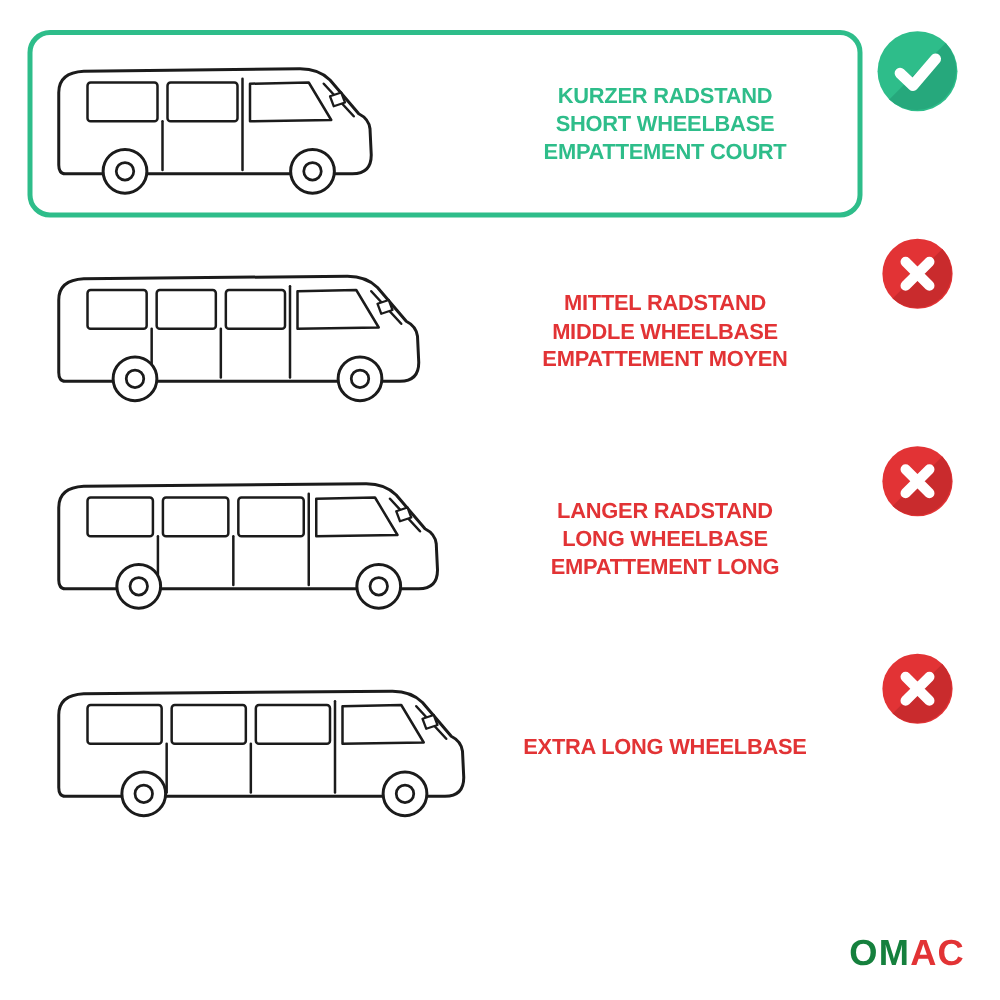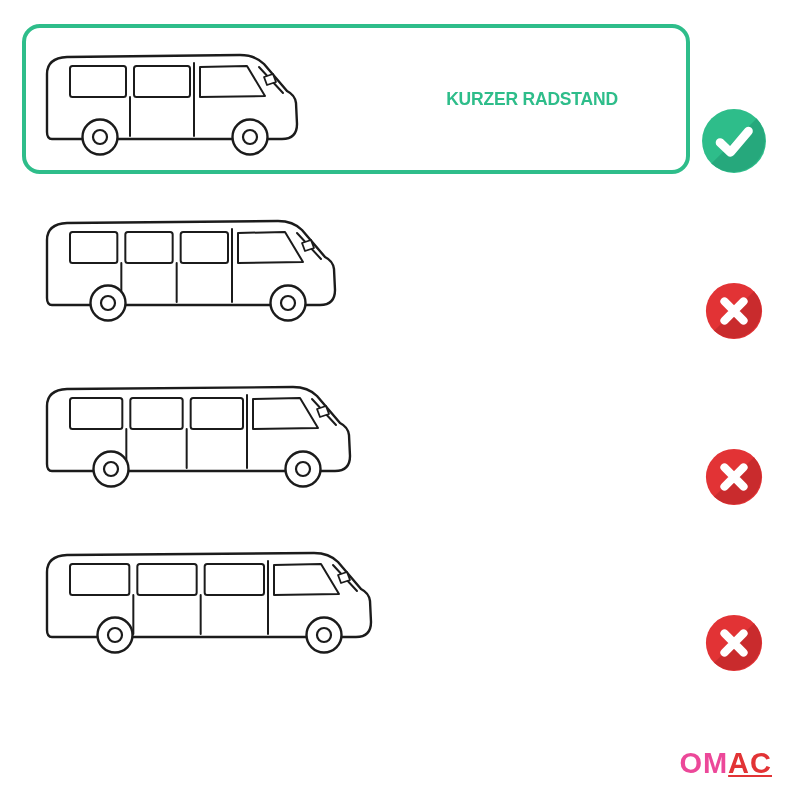--- a/index.html
+++ b/index.html
@@ -14,21 +14,21 @@
   body{
     width:800px;height:800px;background:#ffffff;
     font-family:"Liberation Sans", sans-serif;
     overflow:hidden;
   }
   .page{
     position:relative;width:800px;height:800px;
     padding:24px 22px 0 22px;
   }
   .row{
-    display:flex;align-items:flex-end;margin-bottom:16px;
+    display:flex;align-items:flex-start;margin-bottom:16px;
   }
   .option-box{
     flex:1;display:flex;align-items:center;
     border:4px solid transparent;border-radius:18px;
     padding:10px 8px;min-height:150px;
   }
   .row.selected .option-box{border-color:var(--green);}
   .van{
     width:352px;display:flex;align-items:center;justify-content:flex-start;
     padding-left:6px;
@@ -41,22 +41,22 @@
   }
   .row.selected .labels{color:var(--green);}
   .status{
     width:88px;display:flex;align-items:center;justify-content:center;
     flex:0 0 88px;
   }
   .logo{
     position:absolute;right:28px;bottom:20px;
     font-size:29px;font-weight:700;letter-spacing:1px;
   }
-  .logo .om{color:#ec4899;}
-  .logo .ac{color:var(--red);text-decoration:underline;}
+  .logo .om{color:#15803d;}
+  .logo .ac{color:var(--red);}
 </style>
 </head>
 <body>
 
 <div class="page">
 
   <div class="row selected">
     <div class="option-box">
       <div class="van">
           <svg width="262" height="118" viewBox="0 0 262 118" stroke-linecap="round" stroke-linejoin="round">
@@ -69,20 +69,22 @@
             <rect x="94" y="26" width="56" height="31" rx="2.5" stroke="#1B1B1B" fill="#fff" stroke-width="2"></rect>
             <line x1="90" y1="57" x2="90" y2="96" stroke="#1B1B1B" stroke-width="2"></line>
             <circle cx="60" cy="97" r="17.5" stroke="#1B1B1B" fill="#fff" stroke-width="2.4"></circle>
             <circle cx="60" cy="97" r="7" stroke="#1B1B1B" fill="#fff" stroke-width="2.2"></circle>
             <circle cx="210" cy="97" r="17.5" stroke="#1B1B1B" fill="#fff" stroke-width="2.4"></circle>
             <circle cx="210" cy="97" r="7" stroke="#1B1B1B" fill="#fff" stroke-width="2.2"></circle>
           </svg>
         </div>
       <div class="labels">
         <div>KURZER RADSTAND</div>
+        <div>SHORT WHEELBASE</div>
+        <div>EMPATTEMENT COURT</div>
       </div>
     </div>
     <div class="status">
         <svg width="66" height="66" viewBox="0 0 64 64">
           <circle cx="32" cy="32" r="31" fill="#2EBD8A"></circle>
           <path d="M53.9 10.1 A31 31 0 0 1 10.1 53.9 Z" fill="#26A87C"></path>
           <path d="M18.5 33.5 L28.5 43 L46 22.5" stroke="#fff" stroke-width="8.5" fill="none" stroke-linecap="round" stroke-linejoin="round"></path>
         </svg>
       </div>
   </div>
@@ -100,20 +102,25 @@
             <rect x="85.33333333333334" y="26" width="47.333333333333336" height="31" rx="2.5" stroke="#1B1B1B" fill="#fff" stroke-width="2"></rect>
             <line x1="81.33333333333334" y1="57" x2="81.33333333333334" y2="96" stroke="#1B1B1B" stroke-width="2"></line>
             <rect x="140.66666666666669" y="26" width="47.333333333333336" height="31" rx="2.5" stroke="#1B1B1B" fill="#fff" stroke-width="2"></rect>
             <line x1="136.66666666666669" y1="57" x2="136.66666666666669" y2="96" stroke="#1B1B1B" stroke-width="2"></line>
             <circle cx="68" cy="97" r="17.5" stroke="#1B1B1B" fill="#fff" stroke-width="2.4"></circle>
             <circle cx="68" cy="97" r="7" stroke="#1B1B1B" fill="#fff" stroke-width="2.2"></circle>
             <circle cx="248" cy="97" r="17.5" stroke="#1B1B1B" fill="#fff" stroke-width="2.4"></circle>
             <circle cx="248" cy="97" r="7" stroke="#1B1B1B" fill="#fff" stroke-width="2.2"></circle>
           </svg>
         </div>
+      <div class="labels">
+        <div>MITTEL RADSTAND</div>
+        <div>MIDDLE WHEELBASE</div>
+        <div>EMPATTEMENT MOYEN</div>
+      </div>
     </div>
     <div class="status">
         <svg width="58" height="58" viewBox="0 0 64 64">
           <circle cx="32" cy="32" r="31" fill="#E23335"></circle>
           <path d="M53.9 10.1 A31 31 0 0 1 10.1 53.9 Z" fill="#C92B2D"></path>
           <path d="M21.5 21.5 L42.5 42.5 M42.5 21.5 L21.5 42.5" stroke="#fff" stroke-width="9" fill="none" stroke-linecap="round"></path>
         </svg>
       </div>
   </div>
 
@@ -130,20 +137,25 @@
             <rect x="90.33333333333334" y="26" width="52.333333333333336" height="31" rx="2.5" stroke="#1B1B1B" fill="#fff" stroke-width="2"></rect>
             <line x1="86.33333333333334" y1="57" x2="86.33333333333334" y2="96" stroke="#1B1B1B" stroke-width="2"></line>
             <rect x="150.66666666666669" y="26" width="52.333333333333336" height="31" rx="2.5" stroke="#1B1B1B" fill="#fff" stroke-width="2"></rect>
             <line x1="146.66666666666669" y1="57" x2="146.66666666666669" y2="96" stroke="#1B1B1B" stroke-width="2"></line>
             <circle cx="71" cy="97" r="17.5" stroke="#1B1B1B" fill="#fff" stroke-width="2.4"></circle>
             <circle cx="71" cy="97" r="7" stroke="#1B1B1B" fill="#fff" stroke-width="2.2"></circle>
             <circle cx="263" cy="97" r="17.5" stroke="#1B1B1B" fill="#fff" stroke-width="2.4"></circle>
             <circle cx="263" cy="97" r="7" stroke="#1B1B1B" fill="#fff" stroke-width="2.2"></circle>
           </svg>
         </div>
+      <div class="labels">
+        <div>LANGER RADSTAND</div>
+        <div>LONG WHEELBASE</div>
+        <div>EMPATTEMENT LONG</div>
+      </div>
     </div>
     <div class="status">
         <svg width="58" height="58" viewBox="0 0 64 64">
           <circle cx="32" cy="32" r="31" fill="#E23335"></circle>
           <path d="M53.9 10.1 A31 31 0 0 1 10.1 53.9 Z" fill="#C92B2D"></path>
           <path d="M21.5 21.5 L42.5 42.5 M42.5 21.5 L21.5 42.5" stroke="#fff" stroke-width="9" fill="none" stroke-linecap="round"></path>
         </svg>
       </div>
   </div>
 
@@ -161,20 +173,21 @@
             <line x1="93.33333333333334" y1="57" x2="93.33333333333334" y2="96" stroke="#1B1B1B" stroke-width="2"></line>
             <rect x="164.66666666666669" y="26" width="59.333333333333336" height="31" rx="2.5" stroke="#1B1B1B" fill="#fff" stroke-width="2"></rect>
             <line x1="160.66666666666669" y1="57" x2="160.66666666666669" y2="96" stroke="#1B1B1B" stroke-width="2"></line>
             <circle cx="75" cy="97" r="17.5" stroke="#1B1B1B" fill="#fff" stroke-width="2.4"></circle>
             <circle cx="75" cy="97" r="7" stroke="#1B1B1B" fill="#fff" stroke-width="2.2"></circle>
             <circle cx="284" cy="97" r="17.5" stroke="#1B1B1B" fill="#fff" stroke-width="2.4"></circle>
             <circle cx="284" cy="97" r="7" stroke="#1B1B1B" fill="#fff" stroke-width="2.2"></circle>
           </svg>
         </div>
       <div class="labels">
+        <div>EXTRA LONG WHEELBASE</div>
       </div>
     </div>
     <div class="status">
         <svg width="58" height="58" viewBox="0 0 64 64">
           <circle cx="32" cy="32" r="31" fill="#E23335"></circle>
           <path d="M53.9 10.1 A31 31 0 0 1 10.1 53.9 Z" fill="#C92B2D"></path>
           <path d="M21.5 21.5 L42.5 42.5 M42.5 21.5 L21.5 42.5" stroke="#fff" stroke-width="9" fill="none" stroke-linecap="round"></path>
         </svg>
       </div>
   </div>

